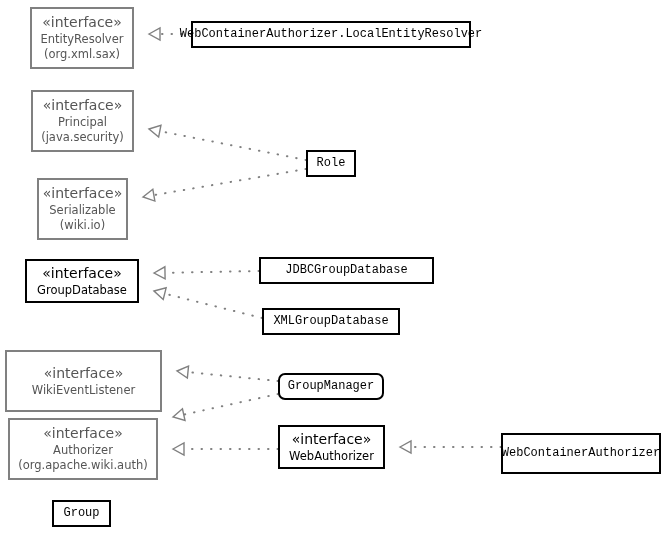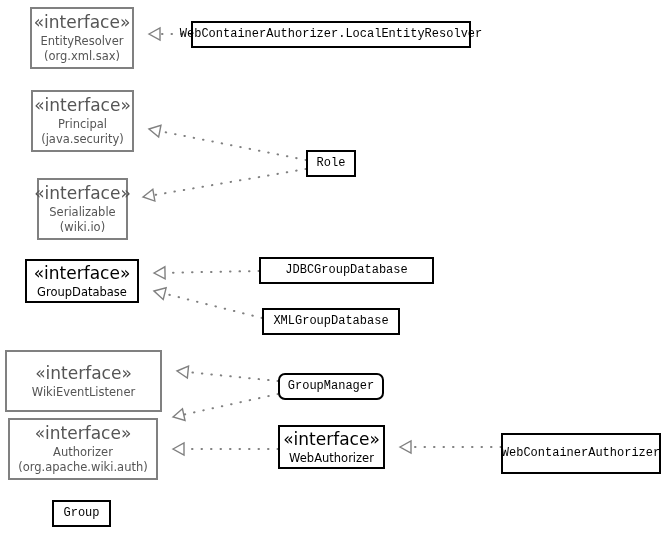--- a/index.html
+++ b/index.html
@@ -34,21 +34,21 @@
     color:#000000;
     font-size:11.5px;
   }
   
   .node.cls {
     border:2px solid #000000;
     color:#000000;
     font-size:12px;
     font-family:Liberation Mono, monospace;
   }
-  .stereotype { font-size:17px; }
+  .stereotype { font-size:14px; }
 </style>
 </head>
 <body>
 
 <div id="diagram">
   <svg id="edge-layer" width="669" height="533" viewBox="0 0 669 533">
       <g>
         <line x1="191" y1="34" x2="160" y2="34" stroke="#808080" stroke-width="2" stroke-linecap="round" stroke-dasharray="0.5 9"></line>
         <polygon points="149,34 160,28 160,40" fill="#ffffff" stroke="#808080" stroke-width="1.4" stroke-linejoin="miter"></polygon>
       </g>

